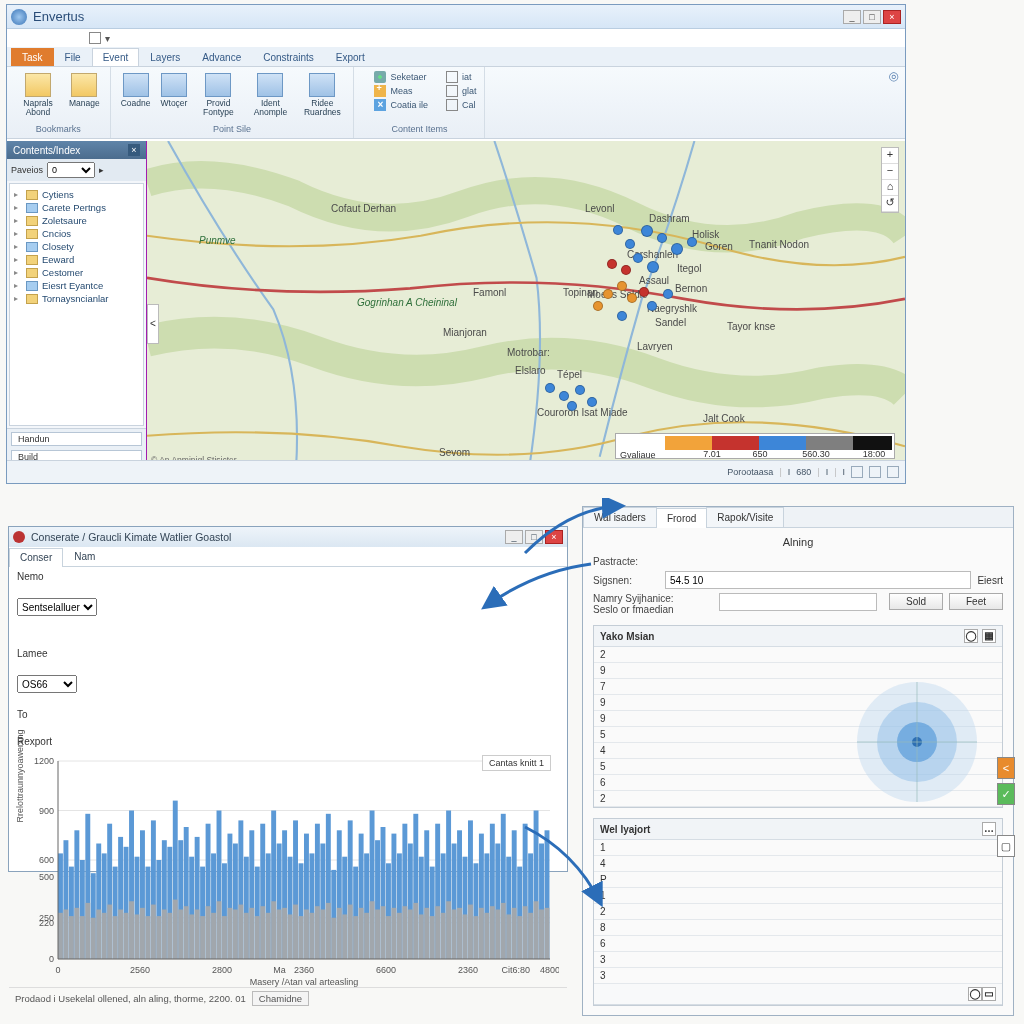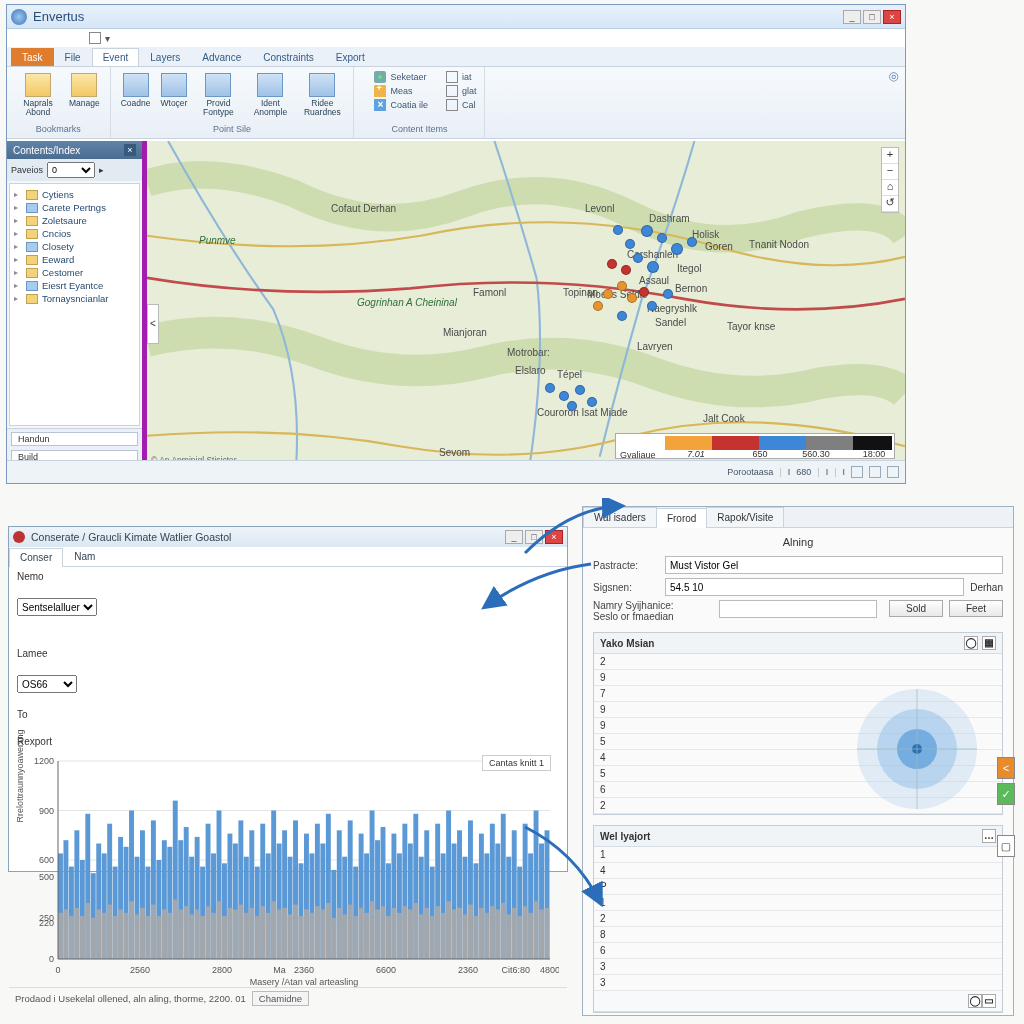--- a/index.html
+++ b/index.html
@@ -34,21 +34,21 @@
 .small-list .glyph { width: 12px; height: 12px; display: inline-block; }
 .glyph.gear { background: radial-gradient(#6d8 20%, transparent 22%), #7aa; border-radius: 2px; }
 .glyph.plus { background: #efb54b; position: relative; }
 .glyph.plus::after { content: "+"; position: absolute; left: 2px; top: -2px; color: #fff; font-weight: bold; }
 .glyph.x { background: #5da3e0; color: #fff; text-align: center; font-weight: bold; font-size: 10px; line-height: 12px; }
 .glyph.x::after { content: "×"; }
 .glyph.box { border: 1px solid #888; }
 .ribbon-help { margin-left: auto; padding: 2px 6px; font-size: 12px; color: #5880b0; cursor: pointer; }
 
 .work-area { position: absolute; top: 136px; left: 0; right: 0; bottom: 16px; display: flex; }
-.side-panel { width: 140px; background: #f3f6fa; border-right: 5px solid #a21caf; display: flex; flex-direction: column; }
+.side-panel { width: 140px; background: #f3f6fa; border-right: 1px solid #a21caf; display: flex; flex-direction: column; }
 .side-head { background: linear-gradient(#5f84a9,#4b6c8e); color: #fff; font-size: 10px; padding: 3px 6px; display: flex; align-items: center; }
 .side-head .xbtn { margin-left: auto; width: 12px; height: 12px; background: #365a7d; color: #fff; font-size: 9px; text-align: center; line-height: 12px; cursor: pointer; }
 .side-toolbar { background: #e2eaf2; padding: 3px 4px; font-size: 9px; display: flex; align-items: center; gap: 4px; }
 .side-toolbar select { font-size: 9px; height: 16px; width: 48px; }
 .tree { flex: 1; background: #fff; border: 1px solid #c9d3de; margin: 2px; padding: 4px; overflow: auto; font-size: 9.5px; }
 .tree .node { display: flex; align-items: center; gap: 4px; padding: 1px 0; cursor: pointer; color: #254a70; }
 .tree .tri { color: #888; font-size: 8px; width: 8px; }
 .tree .nicon { width: 12px; height: 10px; background: #f2d27a; border: 1px solid #c4a24d; }
 .tree .nicon.blue { background: #a6cdf0; border-color: #6a98c3; }
 .side-bottom { border-top: 1px solid #c9d3de; padding: 3px 4px; display: flex; gap: 4px; font-size: 9px; background: #eaf0f6; flex-direction: column; }
@@ -358,21 +358,21 @@
       <div class="legend" id="legend">
         <span class="caption">Gvaliaue</span>
       <div style="position: absolute; left: 2px; top: 2px; right: 2px; height: 14px; display: flex;">
             <div class="seg" style="background: rgb(255, 255, 255); width: 48px;"></div>
             <div class="seg" style="background: rgb(242, 163, 58); width: 48px;"></div>
             <div class="seg" style="background: rgb(197, 51, 46); width: 48px;"></div>
             <div class="seg" style="background: rgb(61, 134, 216); width: 48px;"></div>
             <div class="seg" style="background: rgb(127, 127, 127); width: 48px;"></div>
             <div class="seg" style="background: rgb(17, 17, 17); width: 40px;"></div>
           </div>
-          <span class="lab" style="left: 80px; font-style: italic;">7.01</span>
+          <span class="lab" style="left: 96px;">7.01</span>
           <span class="lab" style="left: 144px;">650</span>
           <span class="lab" style="left: 200px;">560.30</span>
           <span class="lab" style="left: 258px;">18:00</span>
         </div>
       <div class="map-footer">© An Apminigl Stisicter</div>
     </div>
   </div>
 
   <div class="statusbar">
     <span>Porootaasa</span>
@@ -633,26 +633,25 @@
 <div class="detail-panel">
   <div class="detail-tabs">
     <div class="detail-tab">Wal isaders</div>
     <div class="detail-tab active">Frorod</div>
     <div class="detail-tab">Rapok/Visite</div>
   </div>
   <div class="detail-body">
     <div class="dp-title">Alning</div>
     <div class="dp-row">
       <span class="lbl">Pastracte:</span>
-      <input type="text" value="Must Vistor Gel" style="">
     </div>
     <div class="dp-row">
       <span class="lbl">Sigsnen:</span>
       <input type="text" class="short" value="54.5 10" style="">
-      <span>Derhan</span>
+      <span>Eiesrt</span>
     </div>
     <div class="dp-row" style="align-items:flex-start">
       <span class="lbl" style="width:120px">
         <span>Namry Syijhanice:</span><br>
         <span>Seslo or fmaedian</span>
       </span>
       <input type="text" style="flex: 1 1 0%;">
       <div class="dp-buttons" style="display:flex; gap:6px; margin-left:6px">
         <div class="b">Sold</div>
         <div class="b">Feet</div>

